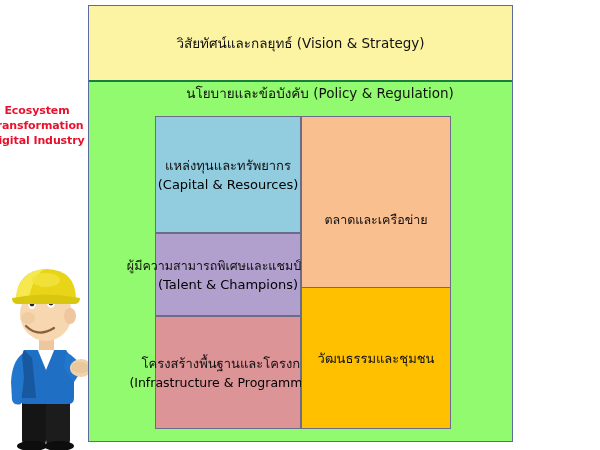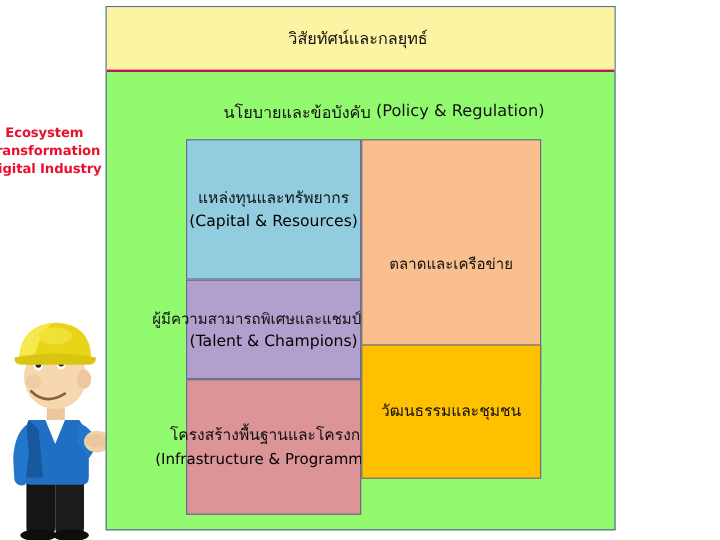--- a/index.html
+++ b/index.html
@@ -49,23 +49,23 @@
     border: 1px solid #5B6B9E;
     box-sizing: border-box;
     background: #92FA6E;
   }
 
   .band-vision {
     position: absolute;
     left: 0;
     top: 0;
     right: 0;
-    height: 54px;
+    height: 76px;
     background: #FCF4A3;
-    border-bottom: 2px solid #be185d;
+    border-bottom: 2px solid #15803d;
     box-sizing: border-box;
     display: flex;
     align-items: center;
     justify-content: center;
   }
   .band-policy {
     position: absolute;
     left: 0;
     top: 64px;
     right: 0;
@@ -93,21 +93,21 @@
     align-items: center;
     justify-content: center;
     text-align: left;
     padding: 2px 4px;
   }
 
   .cell-capital      { left: 0;     top: 0;    width: 146px; height: 117px; background: #92CDDF; }
   .cell-talent       { left: 0;     top: 117px; width: 146px; height: 83px;  background: #B1A0CE; }
   .cell-infra        { left: 0;     top: 200px; width: 146px; height: 113px; background: #DC9497; }
   .cell-markets      { left: 146px; top: 0;    width: 150px; height: 207px; background: #FABF8F; }
-  .cell-culture      { left: 146px; top: 171px; width: 150px; height: 112px; background: #FFC000; }
+  .cell-culture      { left: 146px; top: 171px; width: 150px; height: 142px; background: #FFC000; }
 
   .th-line {
     font-size: 13px;
     color: #111111;
     line-height: 19px;
     white-space: nowrap;
   }
   .en-line {
     font-size: 13px;
     color: #000000;
@@ -169,20 +169,21 @@
     <path d="M10 40 Q44 33 78 40 Q78 46 72 46 L16 46 Q10 46 10 40 Z" fill="#D9C610"></path>
     <ellipse cx="44" cy="22" rx="14" ry="7" fill="#F2E23C" opacity="0.85"></ellipse>
   </svg>
 </div>
 
 <div class="diagram">
 
   <div class="band-vision">
     <span class="band-text">วิสัยทัศน์และกลยุทธ์</span>
     <span class="band-text">&nbsp;</span>
+    <span class="band-text">(Vision &amp; Strategy)</span>
   </div>
 
   <div class="band-policy">
     <span class="band-text">นโยบายและข้อบังคับ</span>
     <span class="band-text">&nbsp;</span>
     <span class="band-text">(Policy &amp; Regulation)</span>
   </div>
 
   <div class="inner-grid">
 

